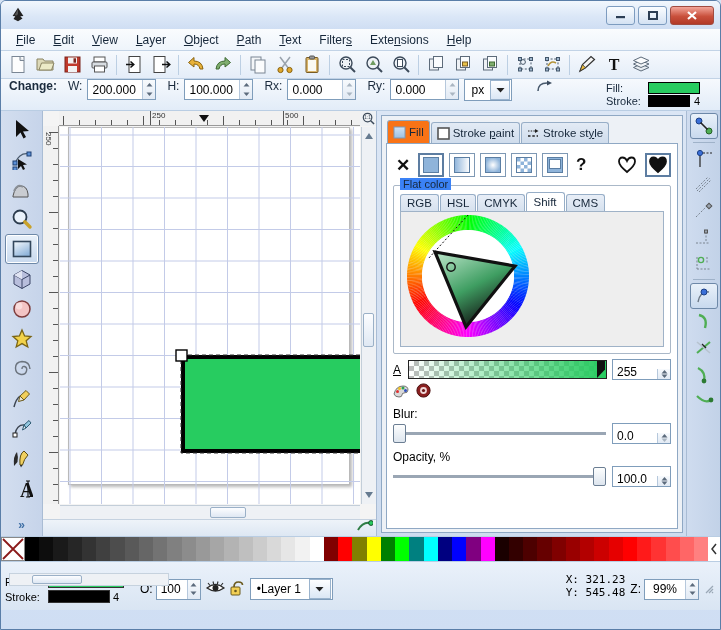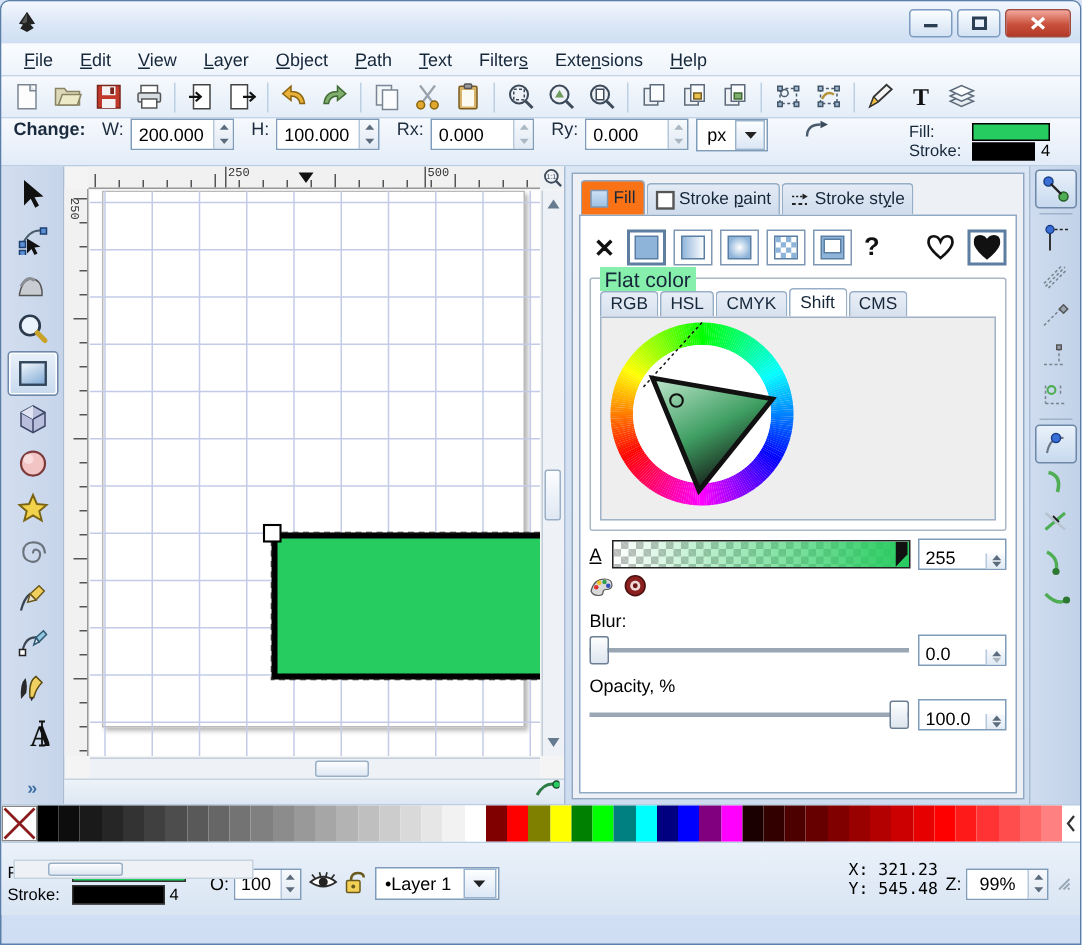--- a/index.html
+++ b/index.html
@@ -77,21 +77,21 @@
      box-shadow:inset 0 0 0 1px #fff; }
   .tbmore { color:#3f6fa5; font-weight:bold; font-size:12px; margin-top:auto;
      margin-bottom:4px; }
 
   
   .canvaswrap { position:relative; flex:1; background:#f4f4f4; }
   .ruler-h { position:absolute; top:0; left:16px; right:16px; height:15px;
      background:#f1f1f1; border-bottom:1px solid #999; overflow:hidden; }
   .ruler-v { position:absolute; top:15px; left:0; width:16px; bottom:32px;
      background:#f1f1f1; border-right:1px solid #999; overflow:hidden; }
-  .rl-txt { position:absolute; font-size:8px; color:#333; font-family:Liberation Mono, monospace;}
+  .rl-txt { position:absolute; font-size:8px; color:#333; font-family:Liberation Sans, sans-serif;}
   .rl-tick { position:absolute; background:#555; }
   .canvas { position:absolute; left:17px; top:16px; right:16px; bottom:32px;
      background:#fff; overflow:hidden; }
   .page { position:absolute; left:8px; top:0px; width:282px; height:358px;
      background:#fff; box-shadow:2px 2px 3px rgba(0,0,0,.28); border:1px solid #b9b9b9; }
   .grid line { stroke:#c3cbe8; stroke-width:1; }
   .rect-obj { position:absolute; left:121px; top:228px; width:197px; height:98px; }
   .zoombtn { position:absolute; right:0; top:0; width:16px; height:15px;
      background:#eef1f4; display:flex; align-items:center; justify-content:center;}
   .scroll-v { position:absolute; right:0; top:16px; bottom:32px; width:15px;
@@ -124,22 +124,22 @@
 
   .ptrow { display:flex; align-items:center; gap:5px; height:32px; }
   .ptbtn { width:26px; height:24px; border:1px solid #7e98b4;
      display:flex; align-items:center; justify-content:center; background:#fff; }
   .ptbtn.sel { border:2px solid #5d7da1; box-shadow:0 0 0 1px #fff inset; }
   .ptx { font-size:17px; font-weight:bold; color:#111; width:20px; text-align:center;}
   .ptq { font-size:17px; font-weight:bold; color:#111; margin-left:3px; }
 
   .group { border:1px solid #aab8c8; border-radius:2px; margin-top:4px;
      padding:6px 6px 6px 6px; position:relative; }
-  .group > .legend { position:absolute; top:-8px; left:6px; background:#86efac;
-     padding:0 3px; font-size:14px; color:#16273a; }
+  .group > .legend { position:absolute; top:-8px; left:6px; background:#3b82f6;
+     padding:0 3px; font-size:11px; color:#16273a; }
   .ctabs { display:flex; gap:1px; align-items:flex-end; margin-bottom:0; }
   .ctab { padding:2px 6px; font-size:11.5px; border:1px solid #97aec7; border-bottom:0;
      border-radius:3px 3px 0 0; background:linear-gradient(#e8eef7,#d6e1ee); color:#16273a;}
   .ctab.active { background:#fff; padding:3px 7px; }
   .wheelbox { border:1px solid #9fb2c7; border-top:1px solid #9fb2c7;
      background:#eeeeee; height:136px; position:relative; }
   .arow { display:flex; align-items:center; gap:5px; margin-top:5px; }
   .alab { font-size:12px; text-decoration:underline; width:10px; }
   .aslider { flex:1; height:19px; border:1px solid #222; position:relative; overflow:hidden;
      background-image:

